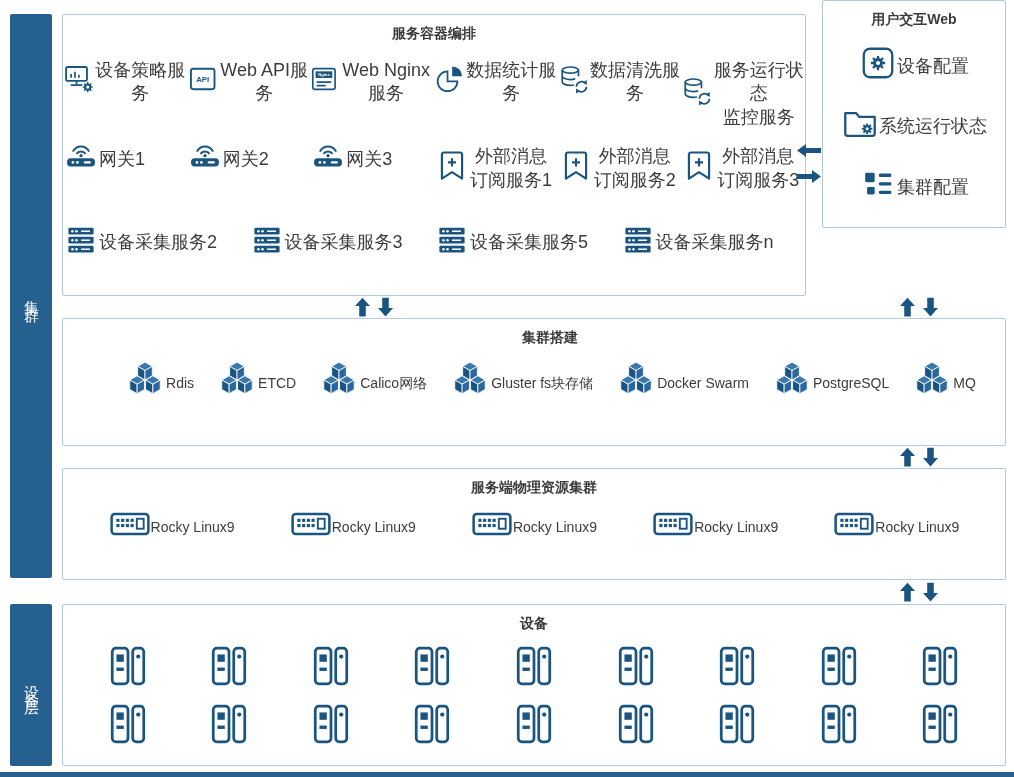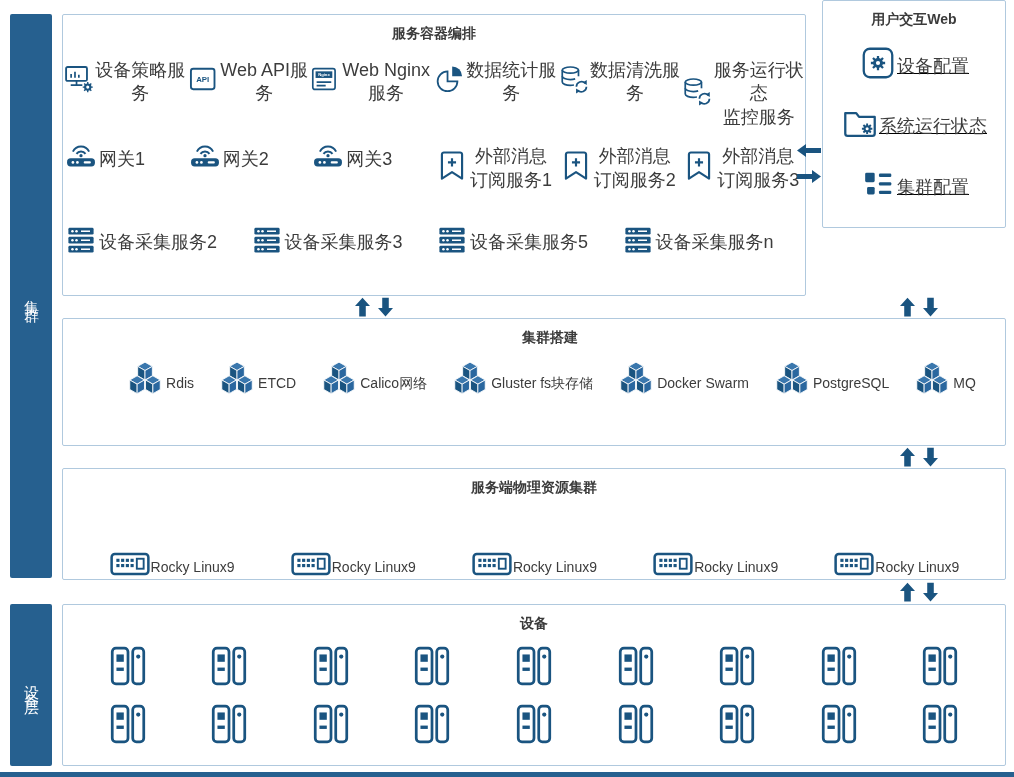--- a/index.html
+++ b/index.html
@@ -17,21 +17,21 @@
   .row6 .node { flex:1; }
 
   .node { display:flex; flex-direction:row; align-items:center; }
   .icon { width:36px; height:36px; display:block; }
   .nlabel { margin-top:6px; font-size:18px; color:#3c3c3c; text-align:center; white-space:pre-line; line-height:1.3; }
 
   .hrow { display:flex; flex:1; justify-content:space-around; align-items:flex-start; padding:12px 18px 0 18px; }
   .hrow .icon { width:42px; height:42px; }
   .hrow .nlabel { font-size:14px; }
 
-  .vcol { display:flex; flex-direction:column; flex:1; justify-content:space-around; align-items:center; padding:4px 0 12px 0;text-decoration:underline; }
+  .vcol { display:flex; flex-direction:column; flex:1; justify-content:space-around; align-items:center; padding:4px 0 12px 0; }
   .vcol .icon { width:38px; height:38px; }
 
   .devrows { display:flex; flex-direction:column; flex:1; justify-content:space-around; padding:4px 14px 12px 14px; }
   .devrow { display:flex; justify-content:space-around; }
   .dicon { width:42px; height:42px; display:block; }
 
   .varrows { position:absolute; display:flex; gap:8px; }
   .arr-v { width:15px; height:20px; fill:#1a5480; display:block; }
   .harrows { position:absolute; display:flex; flex-direction:column; gap:13px; }
   .arr-h { width:26px; height:13px; fill:#1a5480; display:block; }
@@ -388,21 +388,21 @@
             <polygon points="19.5,20 12.5,24 12.5,33 19.5,29" fill="#2a679f" stroke="#fff" stroke-width="0.8"></polygon>
             <polygon points="27.5,16 34.5,20 27.5,24 20.5,20" fill="#3a77ad" stroke="#fff" stroke-width="0.8"></polygon>
             <polygon points="20.5,20 27.5,24 27.5,33 20.5,29" fill="#1a5480" stroke="#fff" stroke-width="0.8"></polygon>
             <polygon points="34.5,20 27.5,24 27.5,33 34.5,29" fill="#2a679f" stroke="#fff" stroke-width="0.8"></polygon>
           </svg>
           <div class="nlabel">MQ</div>
         </div>
       </div>
   </div>
 
-  <div class="panel" style="left:62px; top:468px; width:944px; height:112px;gap:40px;">
+  <div class="panel" style="left:62px; top:468px; width:944px; height:112px;">
     <div class="panel-title">服务端物理资源集群</div>
     <div class="hrow" id="physical-items" style="padding-top:6px;">
         <div class="node">
           <svg class="icon" viewBox="0 0 40 40">
             <rect x="2.5" y="10.5" width="35" height="19" rx="3" fill="none" stroke="#1a5480" stroke-width="2.4"></rect>
             <rect x="7" y="15" width="3" height="3" fill="#1a5480"></rect>
             <rect x="11.5" y="15" width="3" height="3" fill="#1a5480"></rect>
             <rect x="16" y="15" width="3" height="3" fill="#1a5480"></rect>
             <rect x="20.5" y="15" width="3" height="3" fill="#1a5480"></rect>
             <rect x="7" y="20" width="3" height="3" fill="#1a5480"></rect>

